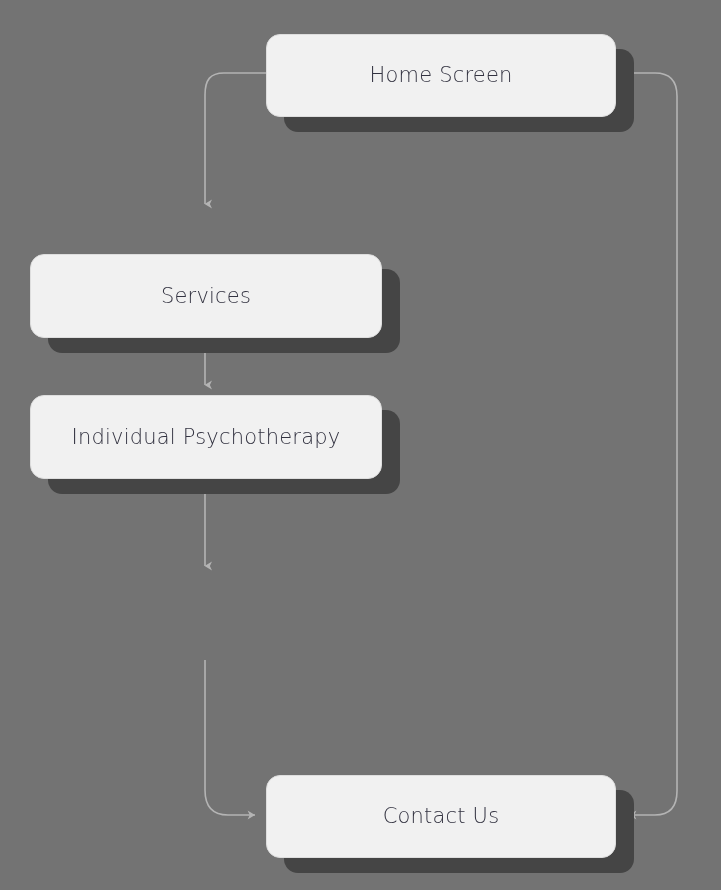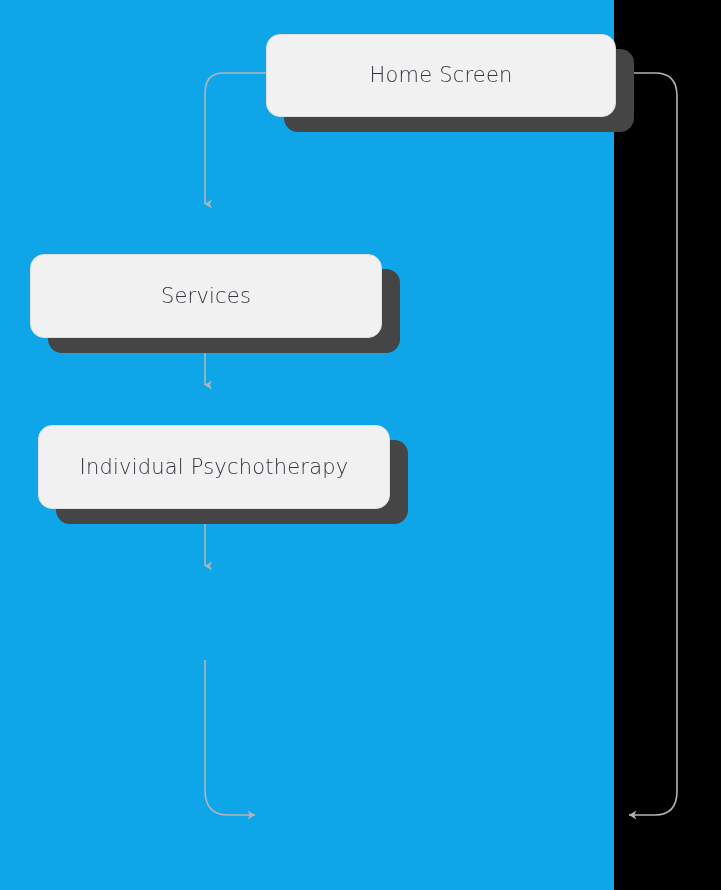--- a/index.html
+++ b/index.html
@@ -8,23 +8,23 @@
     background: #000000;
   }
   body {
     width: 721px;
     height: 890px;
     overflow: hidden;
     font-family: "DejaVu Sans", "Liberation Sans", sans-serif;
   }
   #canvas {
     position: relative;
-    width: 614px;
+    width: 721px;
     height: 890px;
-    background: #0ea5e9;
+    background: #737373;
     text-decoration: underline;
   }
   #edges {
     position: absolute;
     left: 0;
     top: 0;
     width: 721px;
     height: 890px;
     pointer-events: none;
   }
@@ -46,21 +46,21 @@
     font-weight: 300;
     letter-spacing: 0.2px;
     color: #333341;
     white-space: nowrap;
     line-height: 1;
     user-select: none;
   }
   
   #node-home        { left: 266px; top: 34px;  width: 350px; height: 83px; }
   #node-services    { left: 30px;  top: 214px; width: 352px; height: 84px; margin-top: 40px; }
-  #node-individual  { left: 38px;  top: 395px; width: 352px; height: 84px; margin-top: 30px; }
+  #node-individual  { left: 30px;  top: 395px; width: 352px; height: 84px; }
   #node-specialists { left: 30px;  top: 576px; width: 352px; height: 84px; }
   #node-contact     { left: 266px; top: 775px; width: 350px; height: 83px; }
 </style>
 </head>
 <body>
 
 <div id="canvas">
 
   <svg id="edges" viewBox="0 0 721 890">
     <defs>
@@ -89,14 +89,17 @@
 
   <div class="node" id="node-services">
     <span class="node-label">Services</span>
   </div>
 
   <div class="node" id="node-individual">
     <span class="node-label">Individual Psychotherapy</span>
   </div>
 
 
+  <div class="node" id="node-contact">
+    <span class="node-label">Contact Us</span>
+  </div>
 
 </div>
 
 </body></html>

